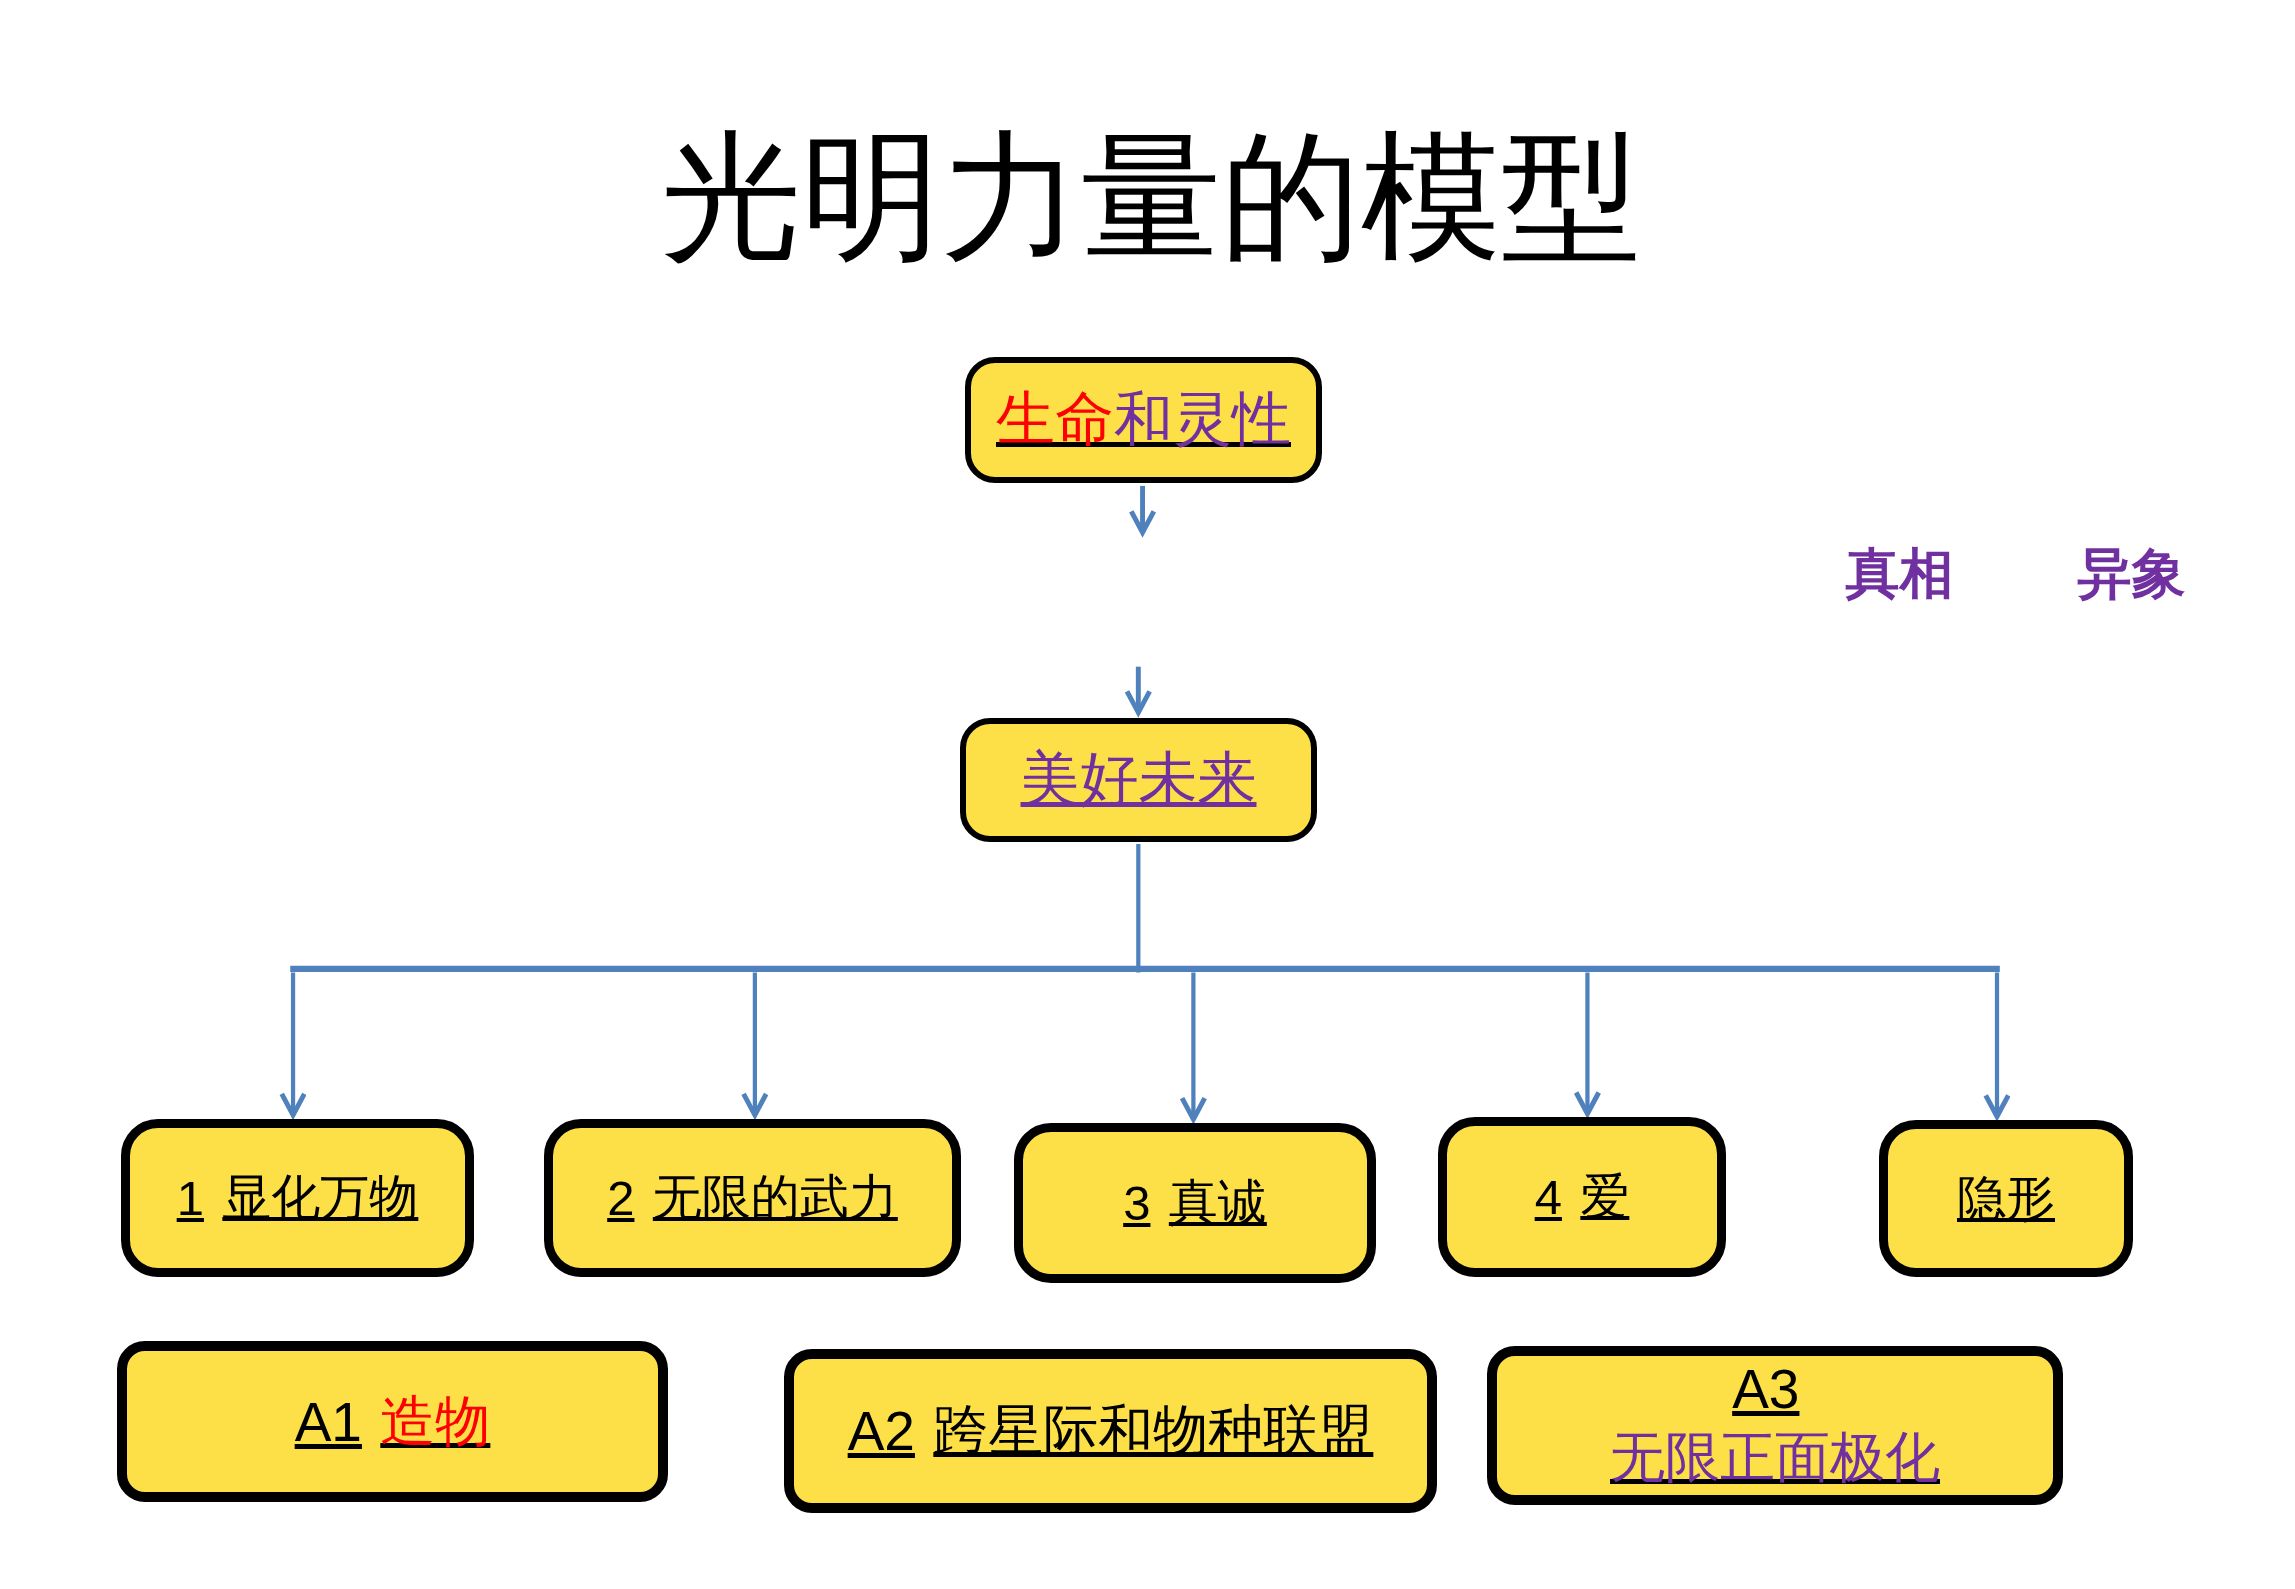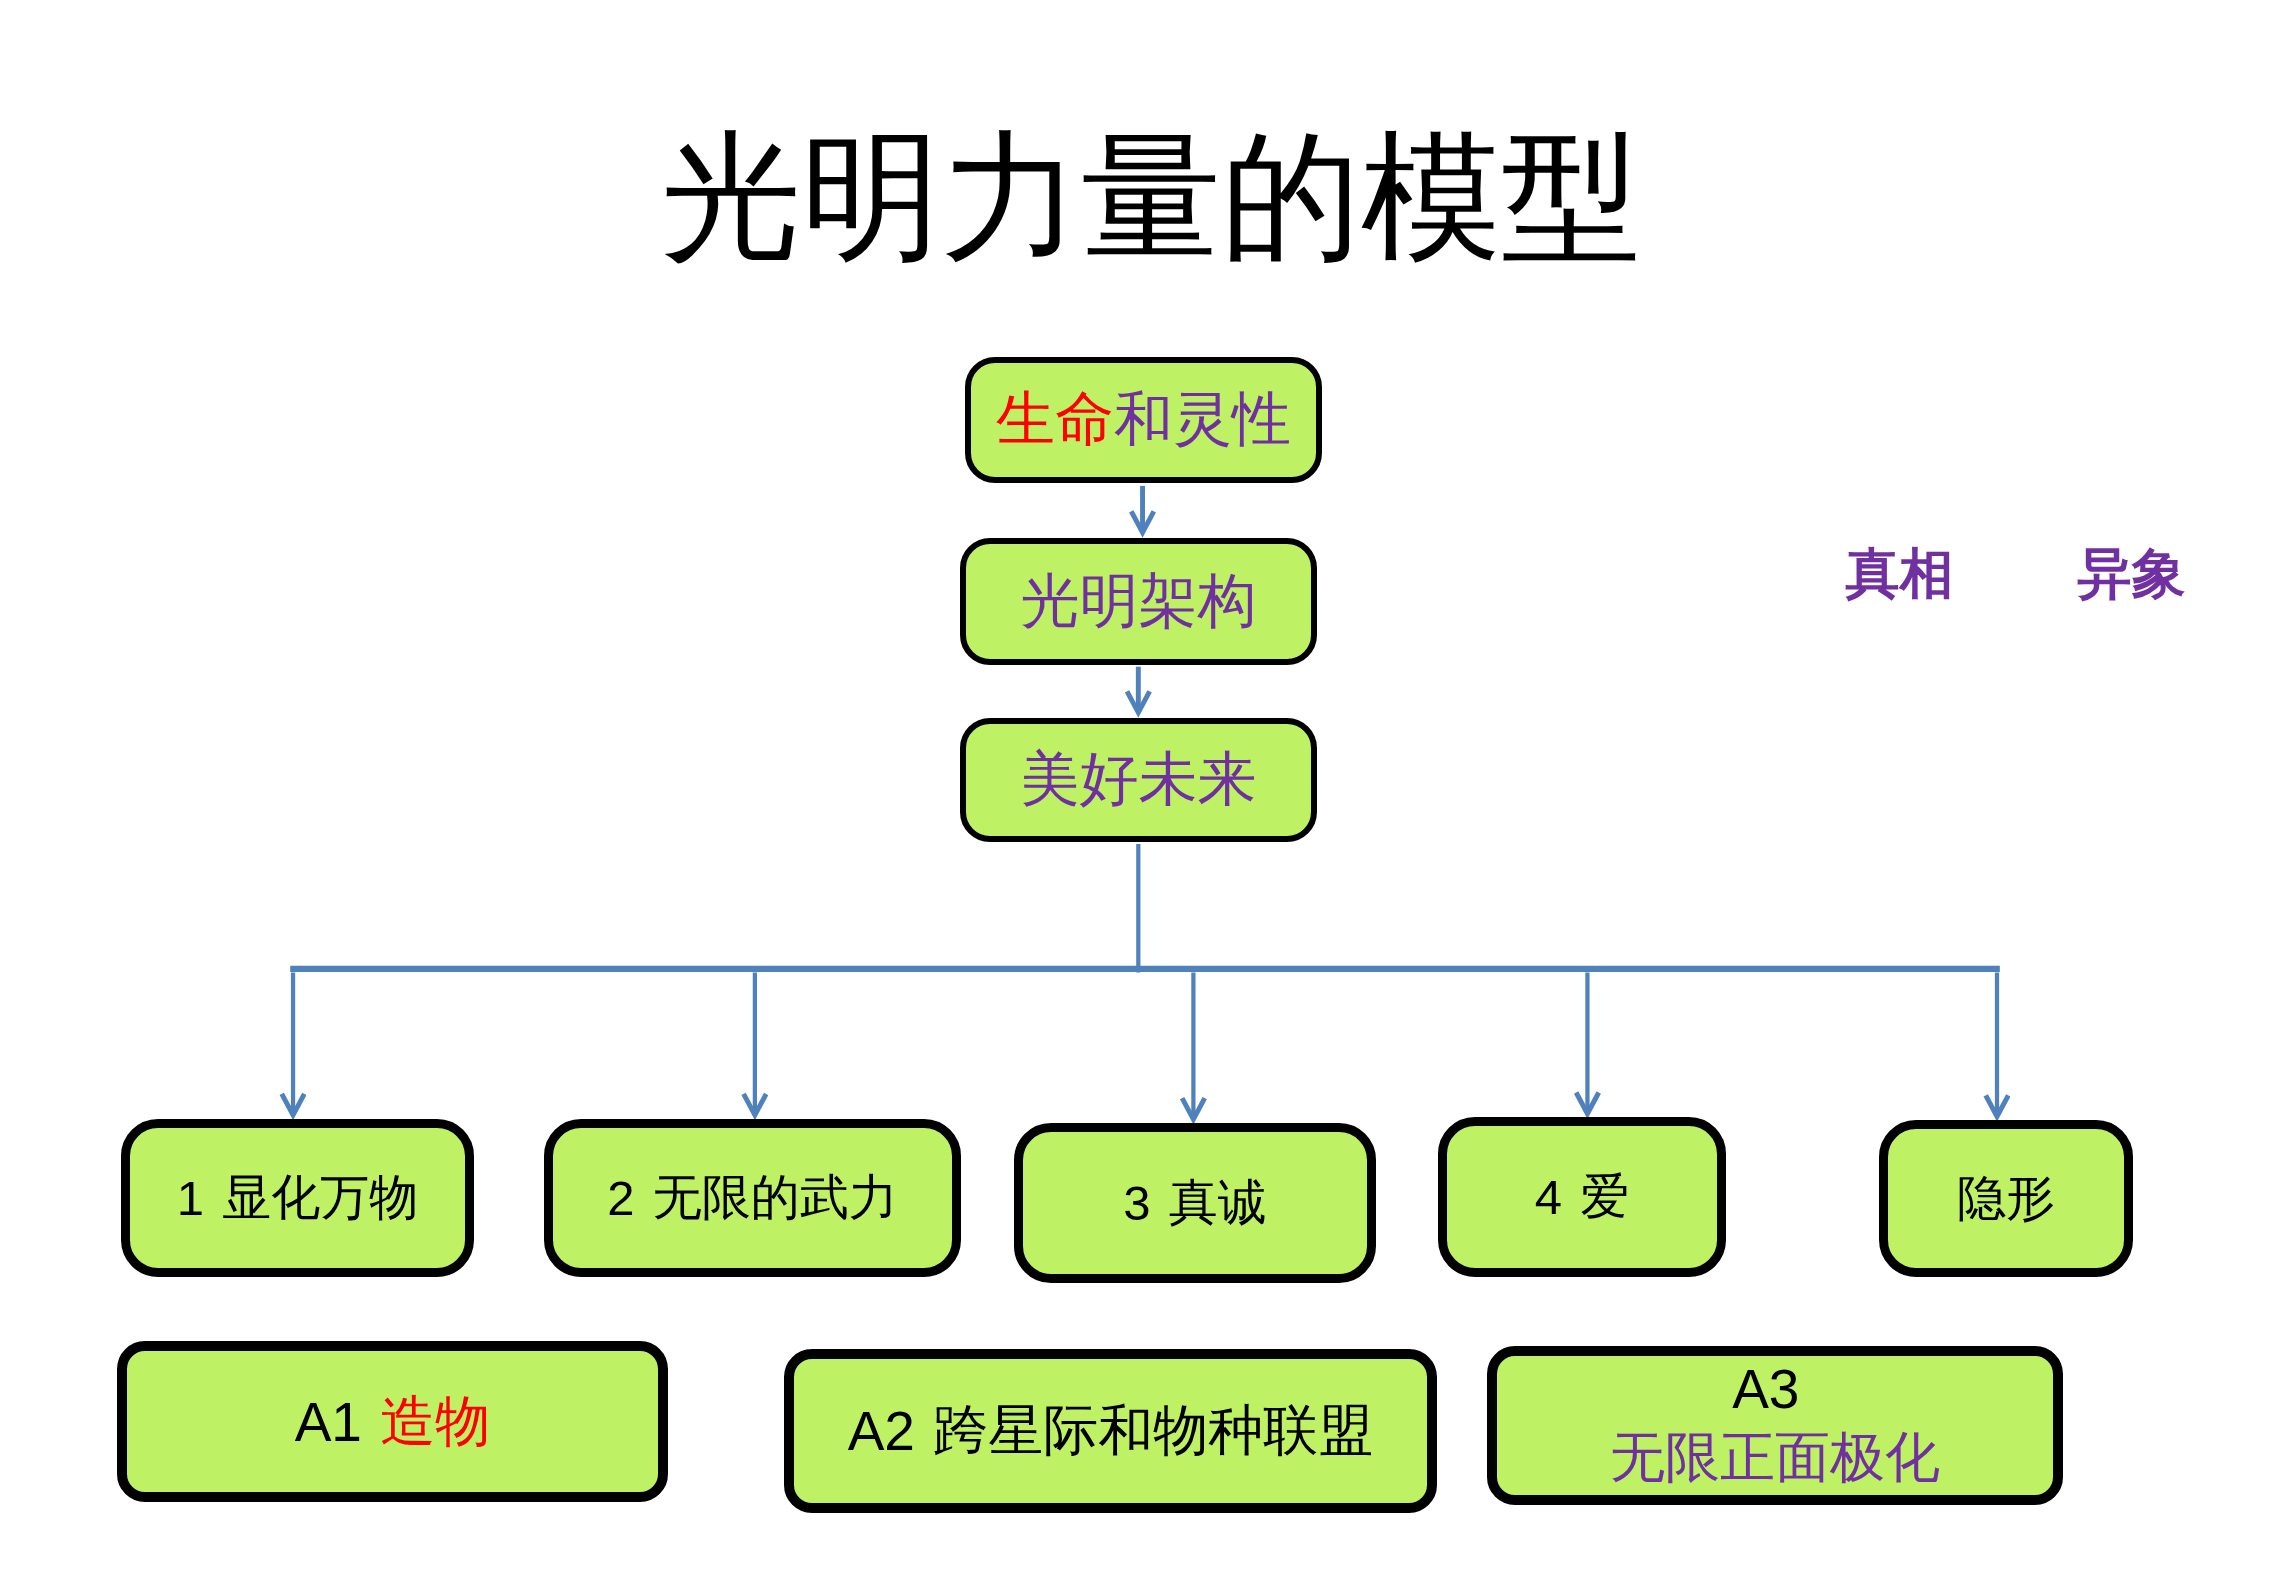--- a/index.html
+++ b/index.html
@@ -19,26 +19,27 @@
   .title{
     position:absolute;
     left:639px;top:106px;width:1024px;height:184px;
     font-size:140px;line-height:184px;
     text-align:center;color:var(--ink);
     white-space:nowrap;
   }
   .box{
     position:absolute;
     box-sizing:border-box;
-    background:#bef264;
+    background:#fde047;
     border:6.4px solid var(--ink);
     border-radius:30px;
     display:flex;align-items:center;justify-content:center;
     white-space:nowrap;
     color:var(--ink);
+    text-decoration:underline;
   }
   .box.top{font-size:59px;}
   .box.mid{font-size:49px;border-width:9.2px;border-radius:37px;}
   .box.bot{font-size:55px;border-width:10px;border-radius:28px;}
   .num{
     font-family:"Liberation Sans","DejaVu Sans",sans-serif;
     margin-right:18.4px;
   }
   .t-red{color:var(--red);}
   .t-purple{color:var(--purple);}
@@ -82,23 +83,20 @@
     <line class="conn" x1="1690" y1="1377" x2="1690" y2="1584" stroke-width="6" marker-end="url(#vhead)"></line>
     <line class="conn" x1="2248" y1="1377" x2="2248" y2="1576" stroke-width="6" marker-end="url(#vhead)"></line>
     <line class="conn" x1="2828" y1="1377" x2="2828" y2="1580" stroke-width="6" marker-end="url(#vhead)"></line>
   </svg>
 
   <div class="box top" style="left:965px;top:357px;width:357px;height:126px;">
     <span class="t-red">生命</span>
       <span class="t-purple">和灵性</span>
   </div>
 
-  <div class="box top t-purple" style="left:960px;top:538px;width:357px;height:127px;color:var(--purple);">
-    <span>光明架构</span>
-  </div>
 
   <div class="box top" style="left:960px;top:718px;width:357px;height:124px;color:var(--purple);">
     <span>美好未来</span>
   </div>
 
   <div class="box mid" style="left:121px;top:1119px;width:353px;height:158px;">
     <span class="num">1</span>
       <span>显化万物</span>
   </div>
 

